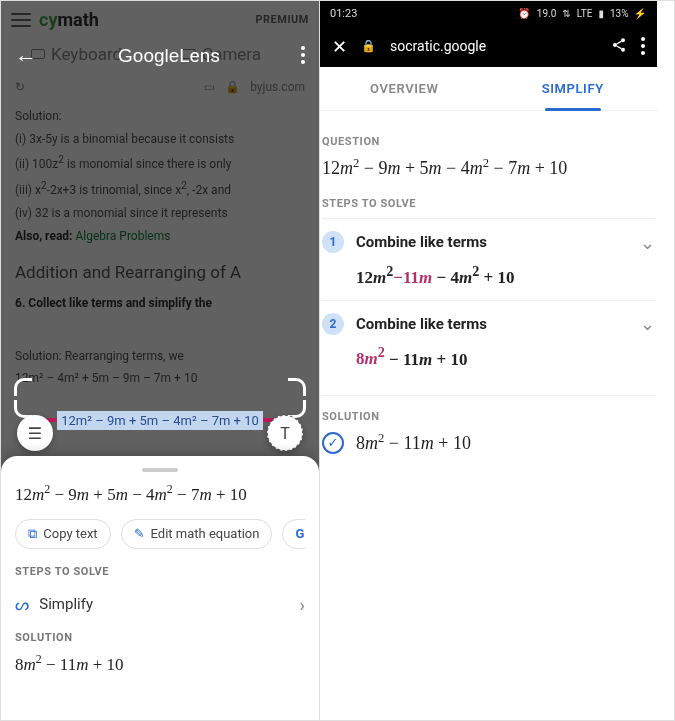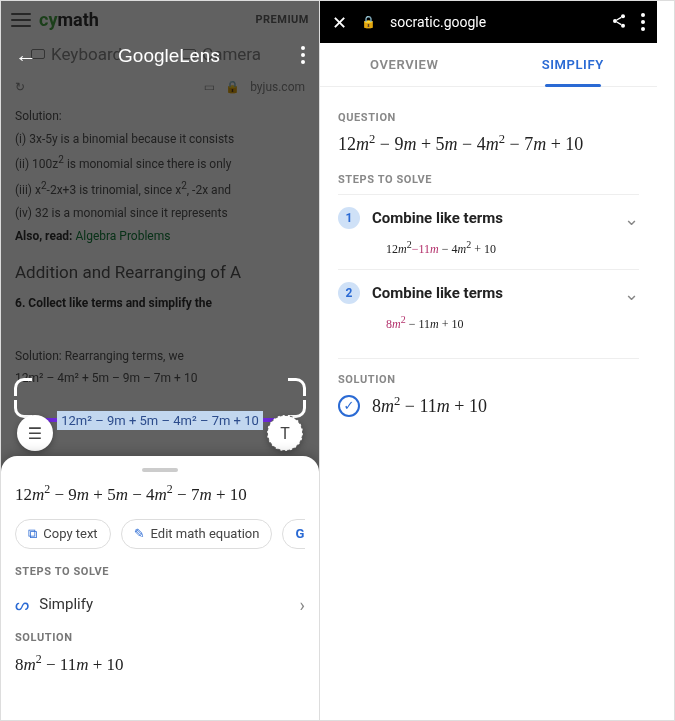--- a/index.html
+++ b/index.html
@@ -29,21 +29,21 @@
   .highlighted-eq { background: #c2d7ef; color: #2c4c8c; padding: 2px 4px; display:inline-block; font-size:13px; }
   .dark-overlay { position: absolute; inset: 0; background: rgba(0,0,0,0.62); }
 
   .lens-bar { position: absolute; top: 34px; left: 0; right: 0; display: flex; align-items: center; padding: 0 14px; height: 40px; color: #fff; font-size: 19px; font-weight: 400; }
   .lens-title { margin: 0 auto; display: flex; align-items: flex-end; }
   .lens-title .google { font-family: "Product Sans", Arial, sans-serif; font-weight: 500; }
   .dots-v { display:flex; flex-direction:column; gap:3px; }
   .dots-v span { width:4px;height:4px;border-radius:50%;background:#fff; }
 
   .crop-box { position: absolute; left: 16px; right: 16px; top: 380px; height: 34px; }
-  .crop-inner { position:absolute; inset:2px 10px; background: rgba(230,230,230,0.75); border: 2px solid #6d28d9; display:flex; align-items:center; justify-content:center;margin-top:35px; }
+  .crop-inner { position:absolute; inset:2px 10px; background: rgba(230,230,230,0.75); border: 2px solid #be185d; display:flex; align-items:center; justify-content:center;margin-top:35px; }
   .corner { position:absolute; width:18px; height:18px; border:3px solid #fff; }
   .corner.tl { top:-3px; left:-3px; border-right:none; border-bottom:none; border-top-left-radius:10px;}
   .corner.tr { top:-3px; right:-3px; border-left:none; border-bottom:none; border-top-right-radius:10px;}
   .corner.bl { bottom:-3px; left:-3px; border-right:none; border-top:none; border-bottom-left-radius:10px;}
   .corner.br { bottom:-3px; right:-3px; border-left:none; border-top:none; border-bottom-right-radius:10px;}
 
   .fab { position:absolute; width:36px;height:36px;border-radius:50%;background:#fff; display:flex;align-items:center;justify-content:center; box-shadow:0 2px 6px rgba(0,0,0,0.3); font-size:16px; color:#444; }
   .fab.filter { left:16px; top:414px; }
   .fab.text   { right:16px; top:414px; border:1px dashed #666; }
 
@@ -62,27 +62,27 @@
 
   
   .r-status { height:24px; background:#000; color:#ddd; font-size:11px; display:flex; align-items:center; padding:0 10px; }
   .r-status .right-icons { margin-left:auto; display:flex; gap:6px; align-items:center; font-size:10px; }
   .r-url { height:42px; background:#000; color:#fff; display:flex; align-items:center; padding:0 12px; gap:14px; font-size:14px; }
   .r-url .lock { font-size:12px; }
   .r-tabs { display:flex; height:44px; border-bottom:1px solid #eee; }
   .r-tab { flex:1; display:flex; align-items:center; justify-content:center; font-size:13px; font-weight:600; letter-spacing:0.6px; color:#888; position:relative; }
   .r-tab.active { color:#2a6ad4; }
   .r-tab.active::after { content:""; position:absolute; bottom:-1px; height:3px; width:56px; background:#2a6ad4; border-radius:2px; }
-  .r-body { padding:14px 18px; }
+  .r-body { padding:14px 2px; }
   .r-label { font-size:11px; font-weight:700; letter-spacing:0.6px; color:#888; margin:10px 0 8px; }
   .r-step { border-top:1px solid #eee; padding:12px 0; }
   .r-step-head { display:flex; align-items:center; gap:12px; }
   .badge { width:22px;height:22px;border-radius:50%;background:#cfe1f7;color:#2a6ad4;font-size:12px;font-weight:700;display:flex;align-items:center;justify-content:center; }
   .r-step-title { font-weight:700; font-size:15px; color:#222; flex:1; }
-  .r-step-math { margin:10px 0 0 48px; font-family:"Cambria Math","Times New Roman",serif; font-size:12px; color:#222; }
+  .r-step-math { margin:10px 0 0 34px; font-family:"Cambria Math","Times New Roman",serif; font-size:17px; color:#222;font-weight:bold; }
   .pink { color:#b3306b; }
   .solution-row { display:flex; align-items:center; gap:12px; margin-top:6px; }
   .check { width:22px;height:22px;border-radius:50%;border:2px solid #2a6ad4;color:#2a6ad4;display:flex;align-items:center;justify-content:center;font-size:13px; }
 
   .kbd-ico { display:inline-block;width:14px;height:10px;border:1px solid #888;border-radius:2px;position:relative; }
   .cam-ico { display:inline-block;width:14px;height:10px;border:1px solid #888;border-radius:2px;position:relative; }
   .share-ico { width:16px;height:16px; display:inline-block; }
 </style>
 </head>
 <body>
@@ -189,20 +189,32 @@
           <span>Simplify</span>
         </div>
       <span class="chev">›</span>
     </div>
     <div class="section-label">SOLUTION</div>
     <div class="math-exp">8<i>m</i><sup>2</sup> − 11<i>m</i> + 10</div>
   </div>
 </div>
 
 <div class="phone phone-right">
+  <div class="r-status">
+    <span>01:23</span>
+    <span class="right-icons">
+      <span>⏰</span>
+      <span><span>19.0</span></span>
+      <span>⇅</span>
+      <span>LTE</span>
+      <span>▮</span>
+      <span>13%</span>
+      <span>⚡</span>
+    </span>
+  </div>
   <div class="r-url">
     <span style="font-size:18px">✕</span>
     <span class="lock">🔒</span>
     <span style="flex:1">socratic.google</span>
     <span>
       <svg class="share-ico" viewBox="0 0 24 24" fill="#fff">
           <circle cx="18" cy="5" r="3"></circle>
           <circle cx="6" cy="12" r="3"></circle>
           <circle cx="18" cy="19" r="3"></circle>
           <path d="M8.6 13.5l6.8 4M15.4 6.5l-6.8 4" stroke="#fff" stroke-width="2"></path>

